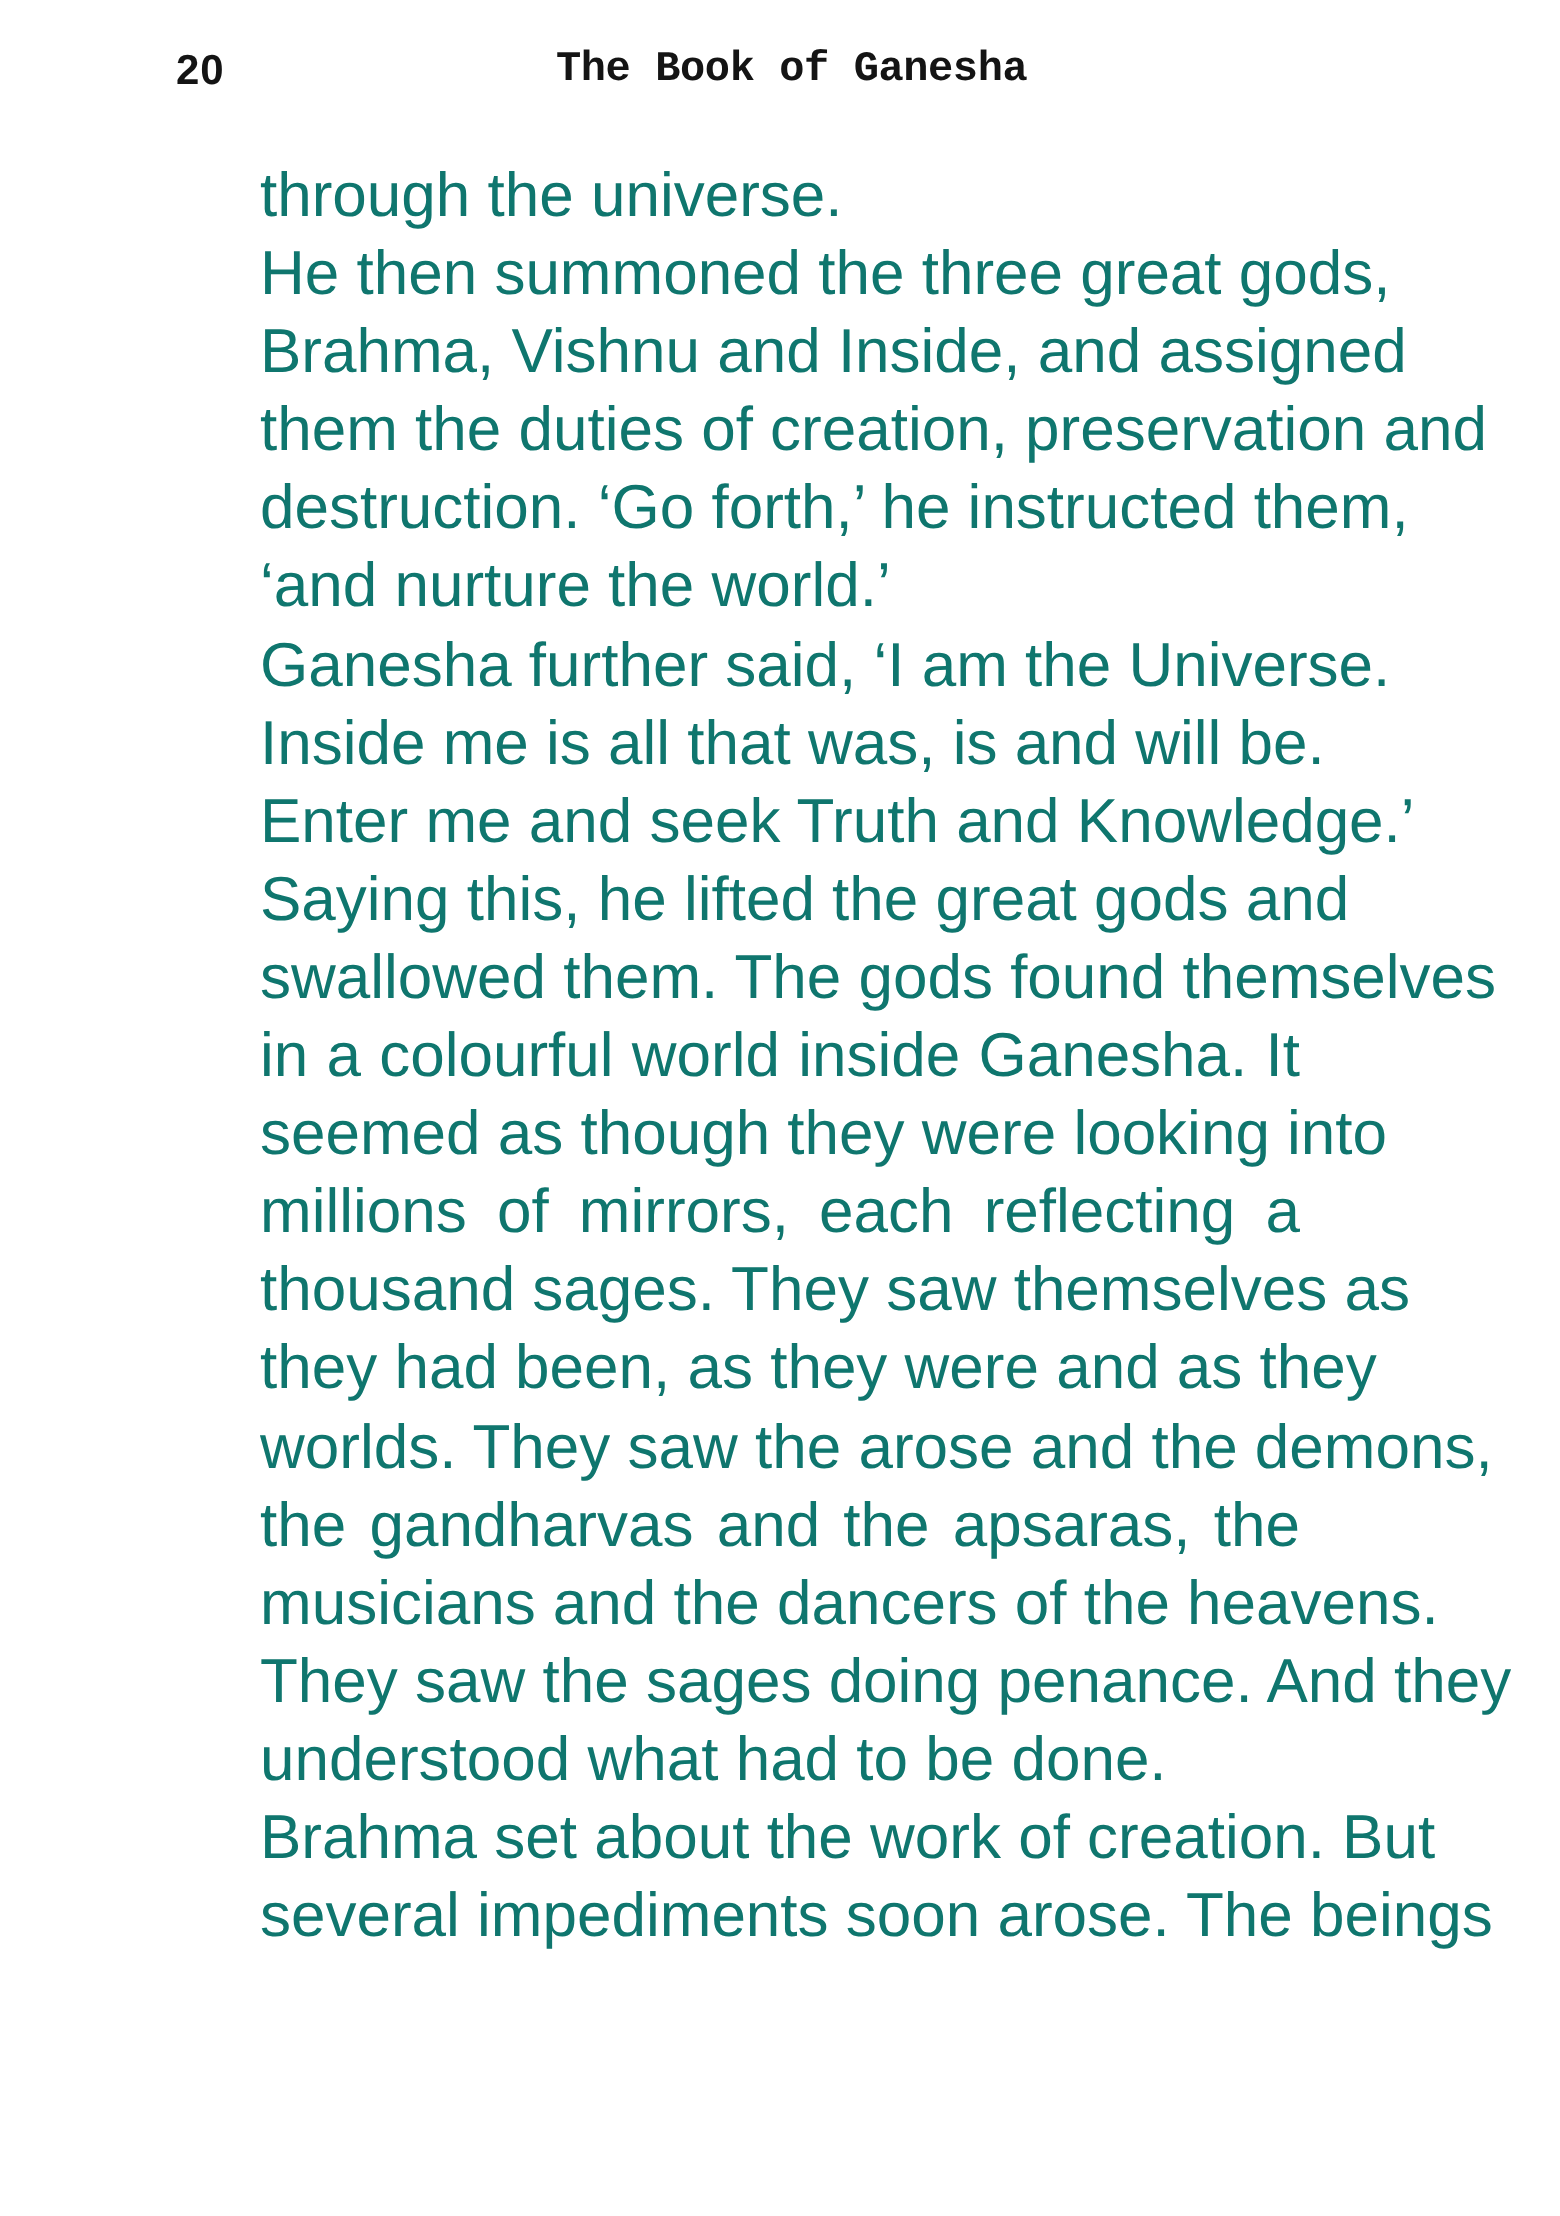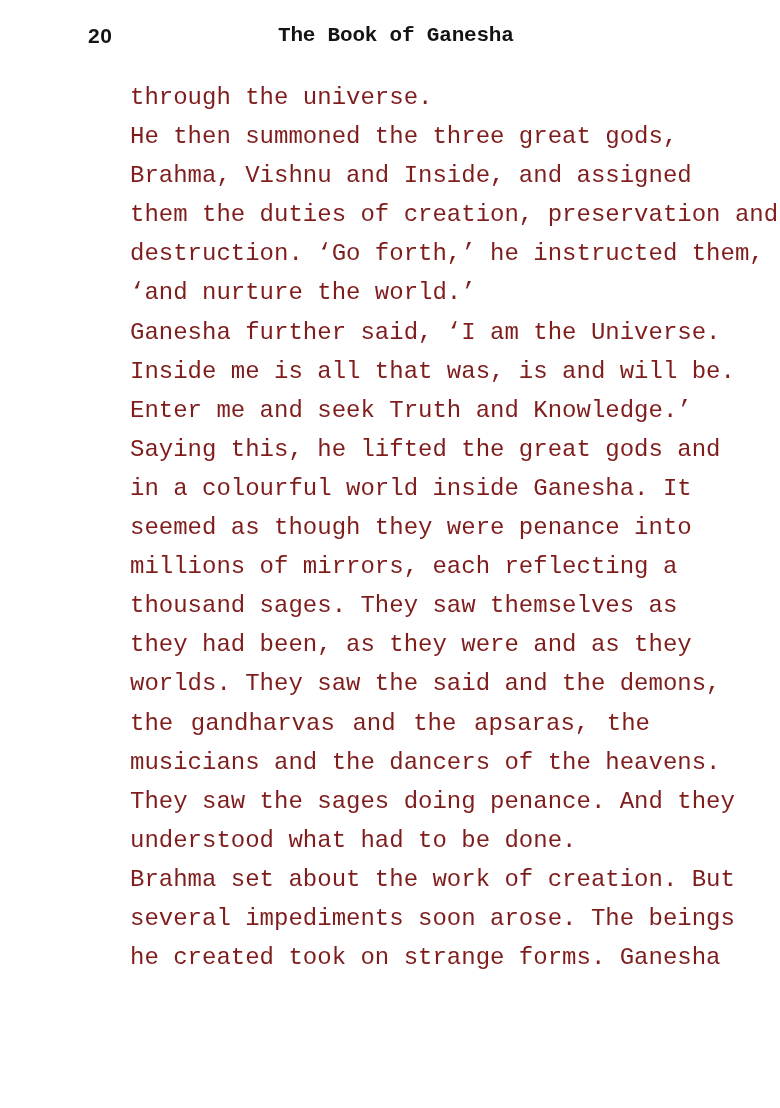--- a/index.html
+++ b/index.html
@@ -37,24 +37,24 @@
       left: 278px;
       top: 4px;
       letter-spacing: -0.2px;
       font-family: Liberation Mono, monospace;
     }
     .body-text {
       position: absolute;
       top: 78px;
       left: 130px;
       width: 520px;
-      font-family: Liberation Mono, monospace;
-      font-size: 24px;
+      font-family: Liberation Sans, sans-serif;
+      font-size: 31px;
       line-height: 39.1px;
-      color: #7f1d1d;
+      color: #0f766e;
     }
     .line {
       display: block;
       white-space: nowrap;
       text-align: justify;
       text-align-last: justify;
       height: 39.1px;
     }
     .line.last {
       text-align: left;
@@ -73,26 +73,26 @@
     <span class="line last">through the universe.</span>
     <span class="line">He then summoned the three great gods,</span>
     <span class="line">Brahma, Vishnu and Inside, and assigned</span>
     <span class="line">them the duties of creation, preservation and</span>
     <span class="line">destruction. ‘Go forth,’ he instructed them,</span>
     <span class="line last">‘and nurture the world.’</span>
     <span class="line">Ganesha further said, ‘I am the Universe.</span>
     <span class="line">Inside me is all that was, is and will be.</span>
     <span class="line">Enter me and seek Truth and Knowledge.’</span>
     <span class="line">Saying this, he lifted the great gods and</span>
+    <span class="line">swallowed them. The gods found themselves</span>
     <span class="line">in a colourful world inside Ganesha. It</span>
-    <span class="line">seemed as though they were penance into</span>
+    <span class="line">seemed as though they were looking into</span>
     <span class="line">millions of mirrors, each reflecting a</span>
     <span class="line">thousand sages. They saw themselves as</span>
     <span class="line">they had been, as they were and as they</span>
-    <span class="line">worlds. They saw the said and the demons,</span>
+    <span class="line">worlds. They saw the arose and the demons,</span>
     <span class="line">the gandharvas and the apsaras, the</span>
     <span class="line">musicians and the dancers of the heavens.</span>
     <span class="line">They saw the sages doing penance. And they</span>
     <span class="line last">understood what had to be done.</span>
     <span class="line">Brahma set about the work of creation. But</span>
     <span class="line">several impediments soon arose. The beings</span>
-    <span class="line">he created took on strange forms. Ganesha</span>
   </div>
 
 </body></html>

